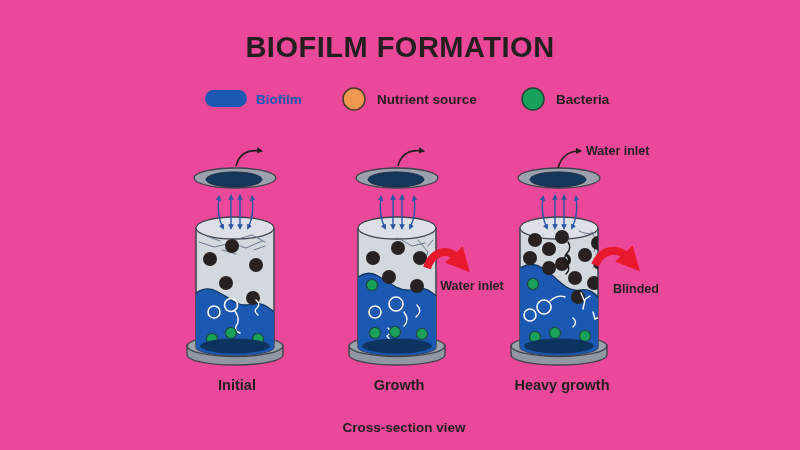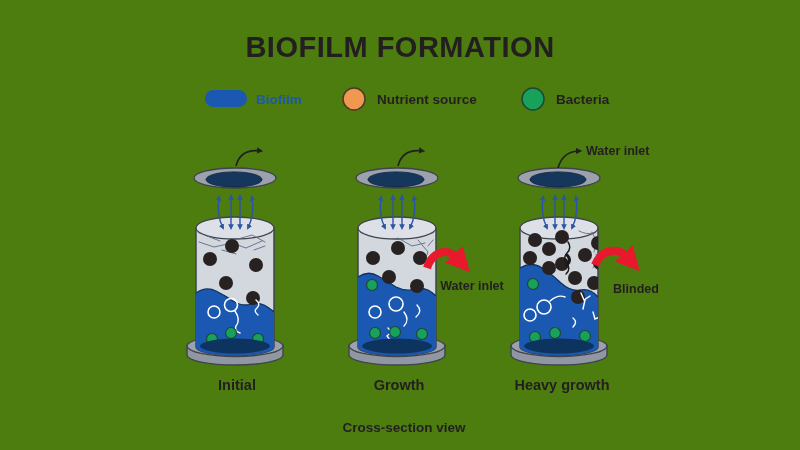--- a/index.html
+++ b/index.html
@@ -1,16 +1,16 @@
 <!DOCTYPE html>
 <html style="--biofilm-blue: #1b58b2; --deep-navy: #16375c; --liquid-bottom-navy: #0d345e; --nutrient-orange: #f09750; --bacteria-green: #17a15b; --inlet-red: #e8192c; --flow-arrow-blue: #2b55a5; --cylinder-gray: #d3d7de; --cylinder-rim-gray: #dde1e7; --outline-dark: #3f444d; --base-gray: #9097a3; --base-top-gray: #9ba1ad; --crack-gray: #5d6b85; --dot-black: #272221; --text-black: #231f20;"><head>
 <meta charset="utf-8">
 <style>
   html,body{margin:0;padding:0;background:#ffffff;}
-  .canvas{width:800px;height:450px;position:relative;background:#4d7c0f;overflow:hidden;
+  .canvas{width:800px;height:450px;position:relative;background:#ec4899;overflow:hidden;
           font-family:"Liberation Sans",sans-serif;}
   svg{display:block;}
 
   
   .title{font-family:"Liberation Sans",sans-serif;font-weight:bold;font-size:29px;
          letter-spacing:.5px;fill:var(--text-black,#231f20);text-anchor:middle;}
   .legend-label{font-family:"Liberation Sans",sans-serif;font-weight:bold;font-size:13.5px;
                 fill:var(--text-black,#231f20);}
   .legend-label-biofilm{fill:var(--biofilm-blue,#1b58b2);}
   .stage-label{font-family:"Liberation Sans",sans-serif;font-weight:bold;font-size:14.5px;

